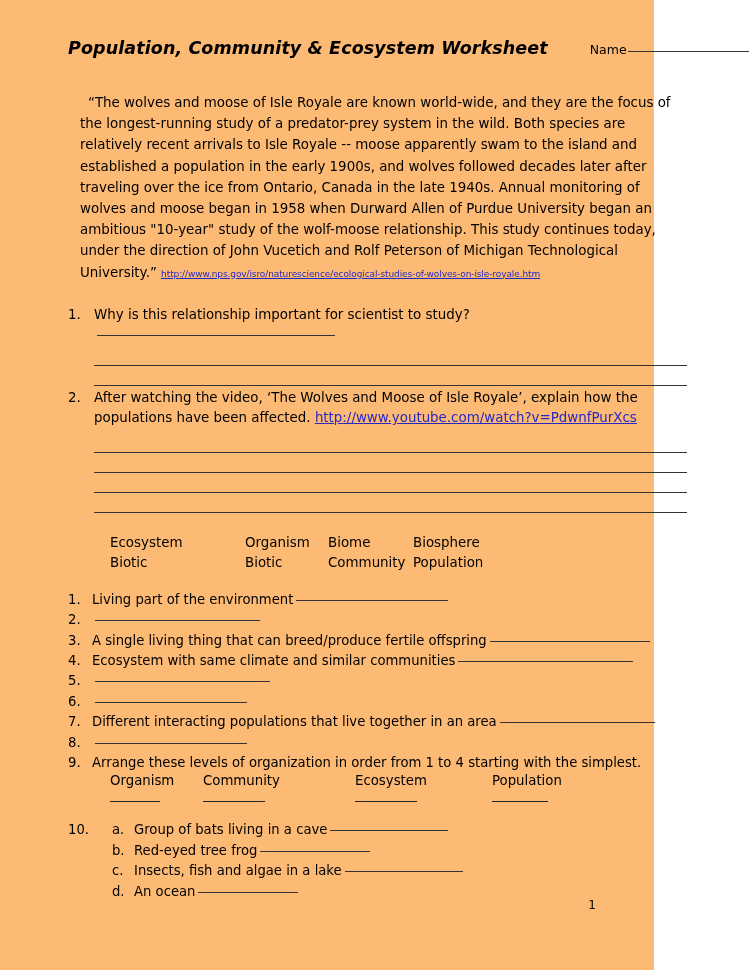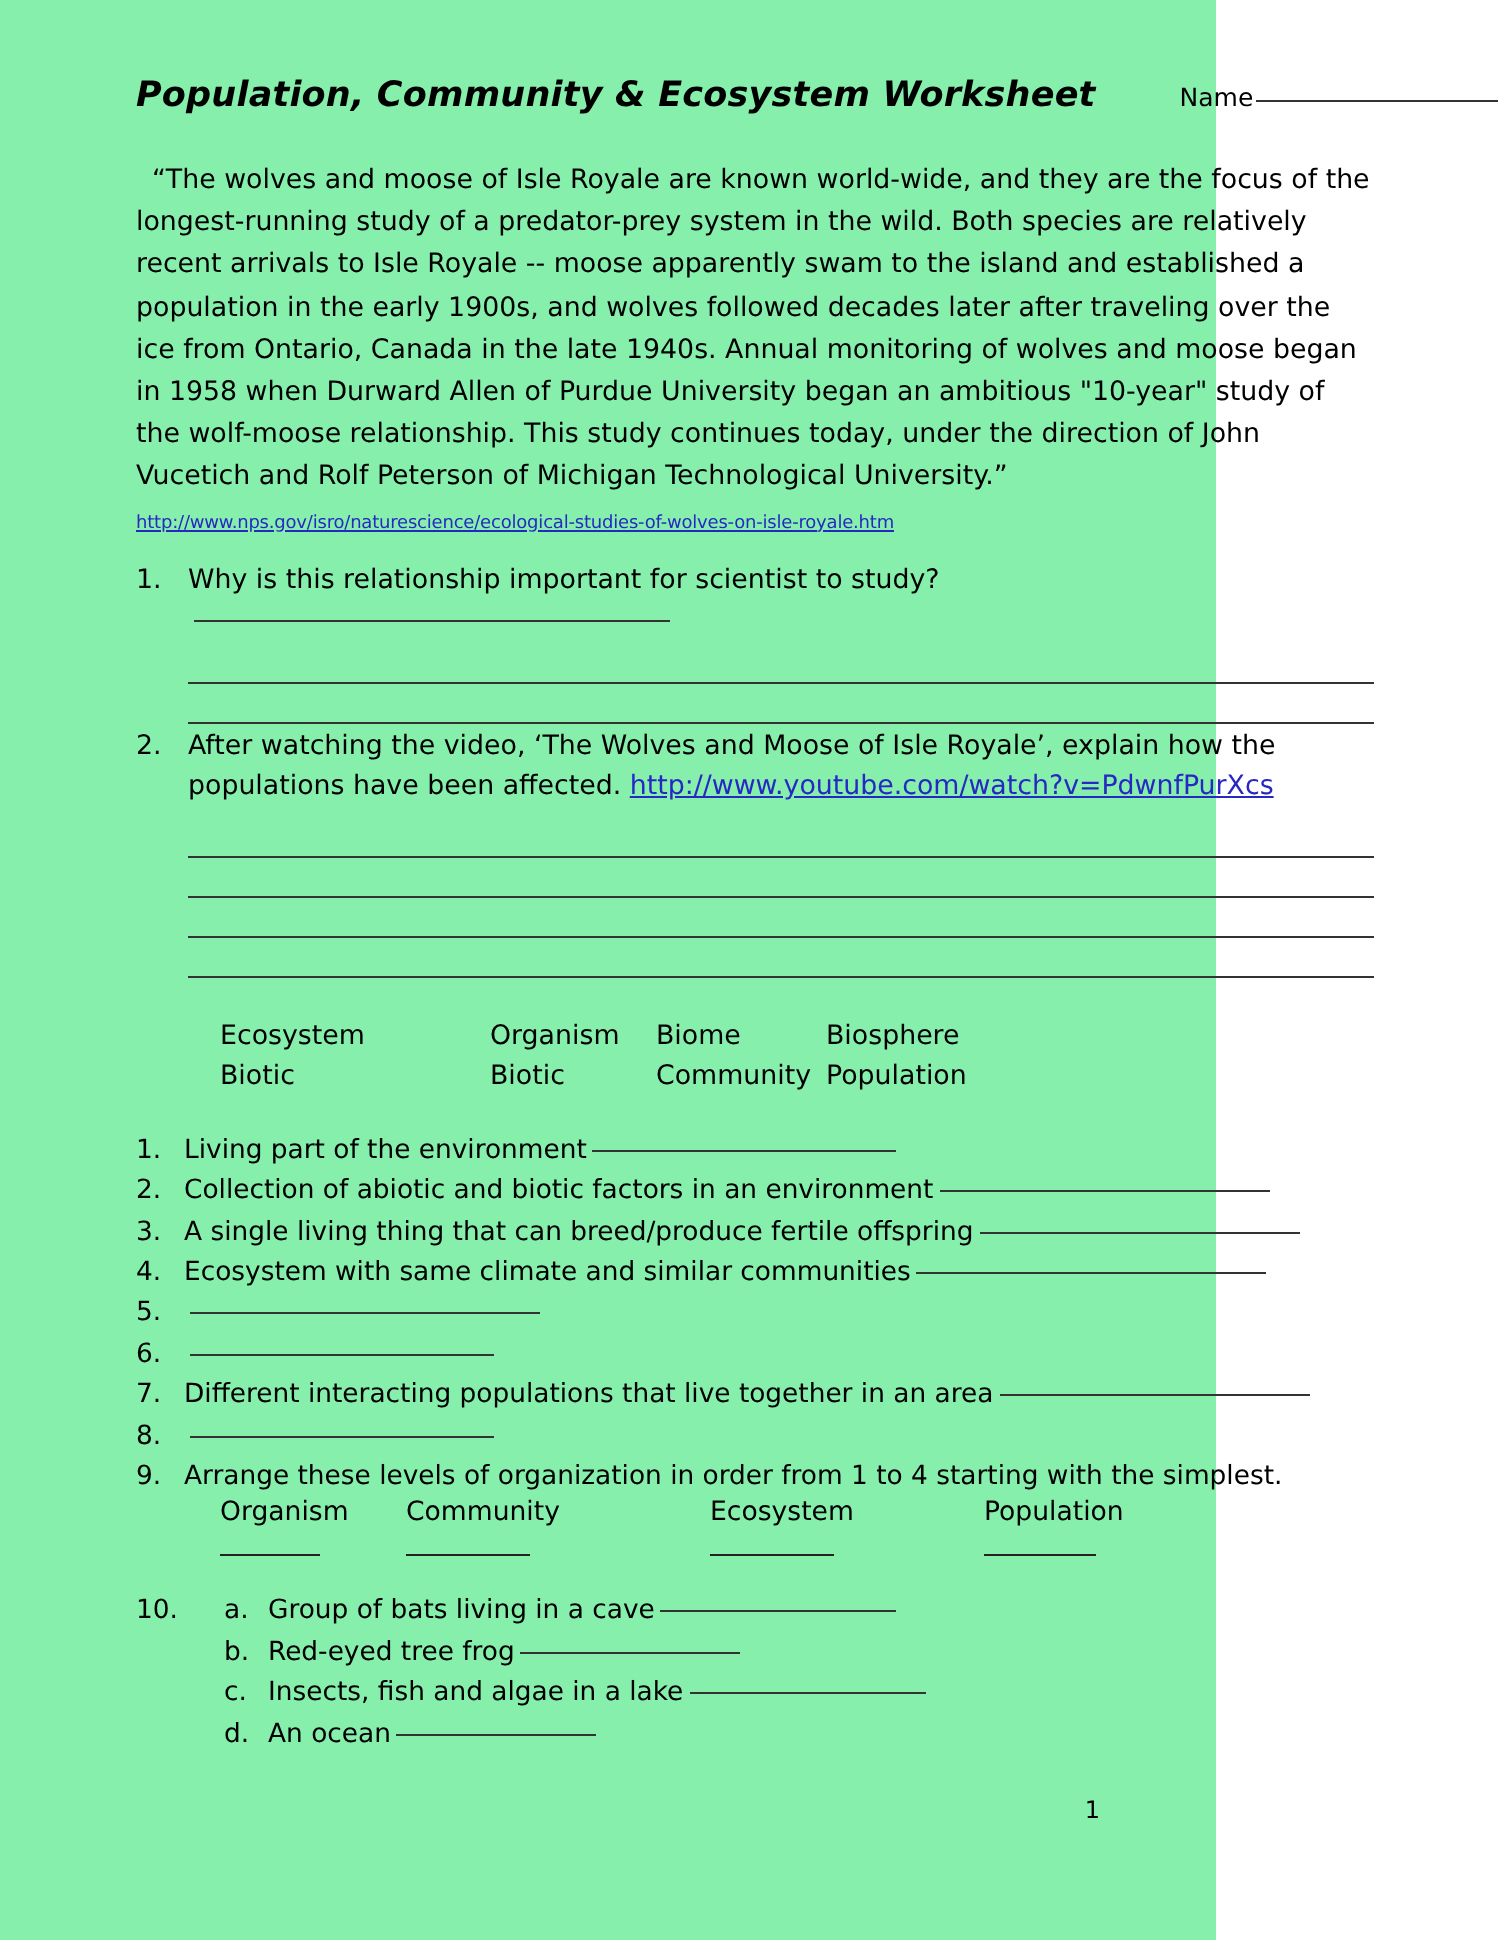--- a/index.html
+++ b/index.html
@@ -12,23 +12,23 @@
     height: 970px;
     font-family: "DejaVu Sans", sans-serif;
     color: #000000;
     position: relative;
     overflow: hidden;
   }
 
   .page {
     position: absolute;
     left: 0; top: 0;
-    width: 608px;
+    width: 654px;
     height: 970px;
-    background: #86efac;
+    background: #fdba74;
   }
 
   
   .header {
     position: absolute;
     left: 68px;
     top: 38px;
     width: 620px;
     display: flex;
     align-items: baseline;
@@ -72,21 +72,21 @@
     font-size: 13.6px;
     font-weight: bold;
     letter-spacing: 0.1px;
     margin: 0 0 2px 0;
   }
 
   .para {
     font-size: 13.4px;
     line-height: 21.2px;
     text-align: left;
-    margin: 0;
+    margin: 12px;
     text-indent: 8px;
   }
 
   .url {
     color: #2727c4;
     text-decoration: underline;
   }
   .url.tiny {
     font-size: 9px;
     letter-spacing: -0.1px;
@@ -280,21 +280,21 @@
         <span class="wb-cell" style="left: 135px;">Biotic</span>
         <span class="wb-cell" style="left: 218px;">Community</span>
         <span class="wb-cell" style="left: 303px;">Population</span>
       </div>
     </div>
 
     <div class="spacer-16"></div>
 
     <div class="cclist" id="concept-list">
         <div class="ccrow"><span class="ccnum">1.</span><span>Living part of the environment</span><span class="inline-rule" style="width: 152px;"></span></div>
-        <div class="ccrow"><span class="ccnum">2.</span><span>Collection of abiotic and biotic factors in an environment</span><span class="inline-rule" style="width: 165px;"></span></div>
+        <div class="ccrow"><span class="ccnum">2.</span><span class="inline-rule" style="width: 165px;"></span></div>
         <div class="ccrow"><span class="ccnum">3.</span><span>A single living thing that can breed/produce fertile offspring</span><span class="inline-rule" style="width: 160px;"></span></div>
         <div class="ccrow"><span class="ccnum">4.</span><span>Ecosystem with same climate and similar communities</span><span class="inline-rule" style="width: 175px;"></span></div>
         <div class="ccrow"><span class="ccnum">5.</span><span class="inline-rule" style="width: 175px;"></span></div>
         <div class="ccrow"><span class="ccnum">6.</span><span class="inline-rule" style="width: 152px;"></span></div>
         <div class="ccrow"><span class="ccnum">7.</span><span>Different interacting populations that live together in an area</span><span class="inline-rule" style="width: 155px;"></span></div>
         <div class="ccrow"><span class="ccnum">8.</span><span class="inline-rule" style="width: 152px;"></span></div>
       </div>
 
     <div class="ccrow">
       <span class="ccnum">9.</span>

